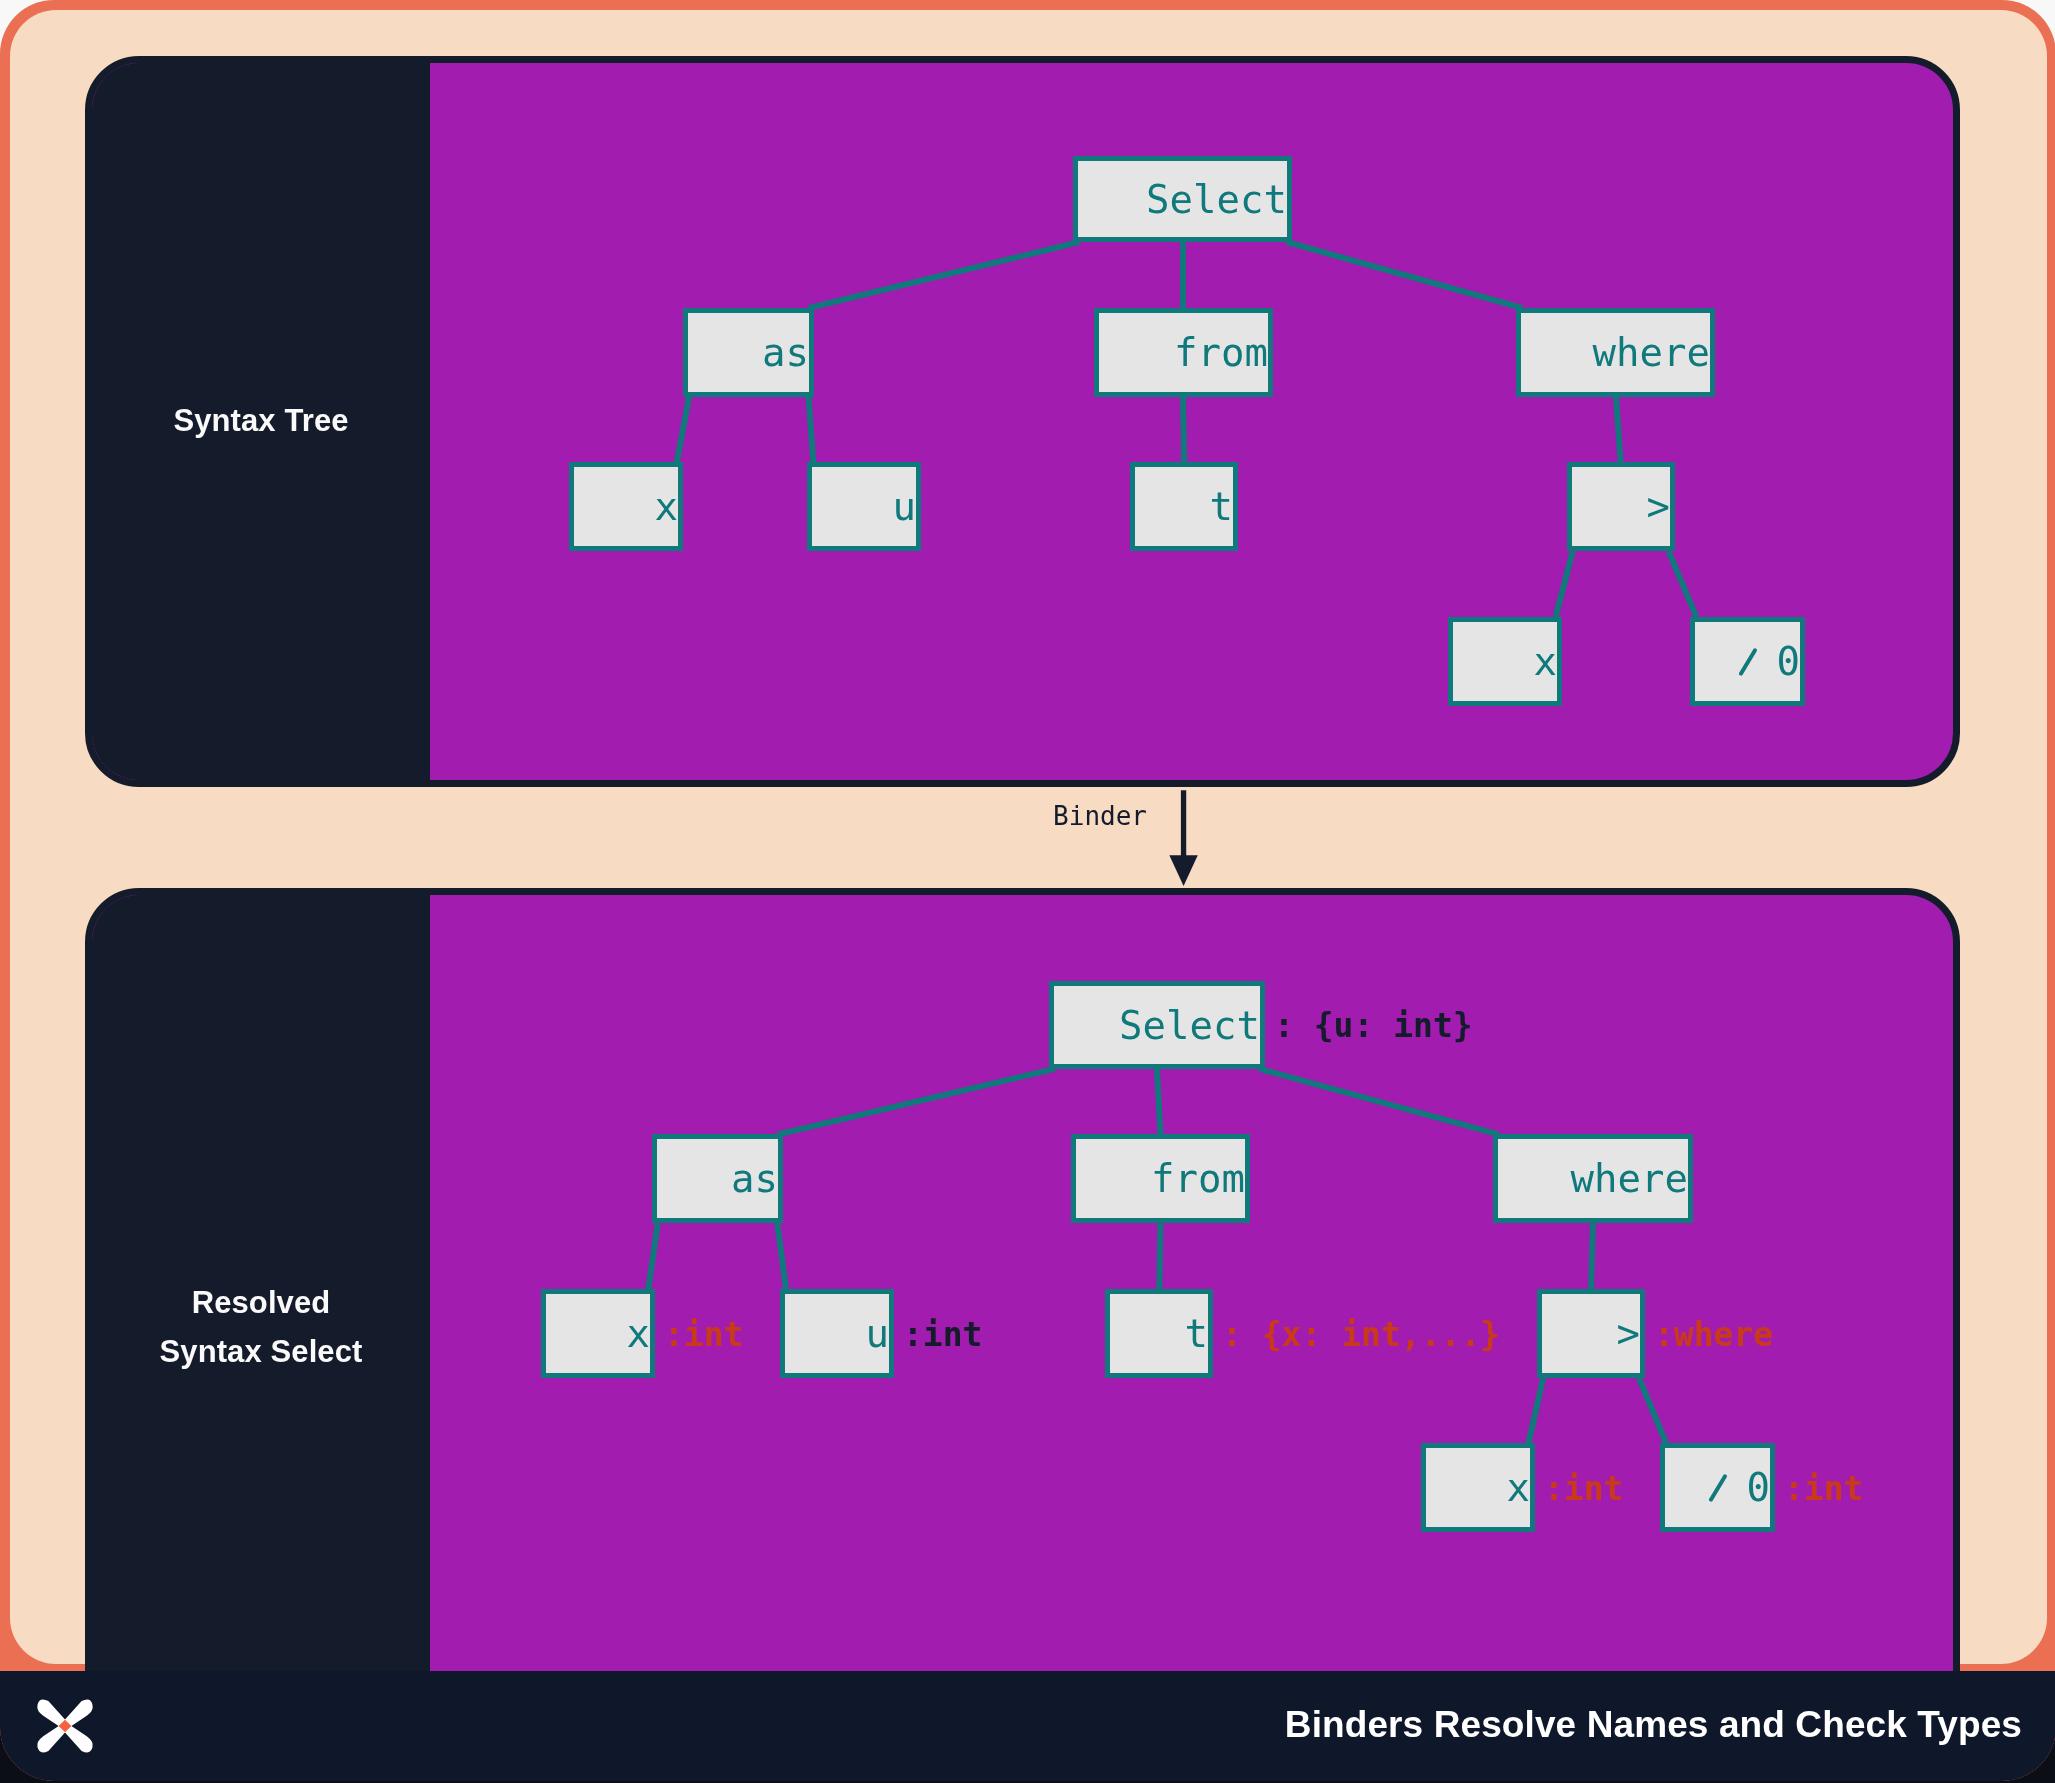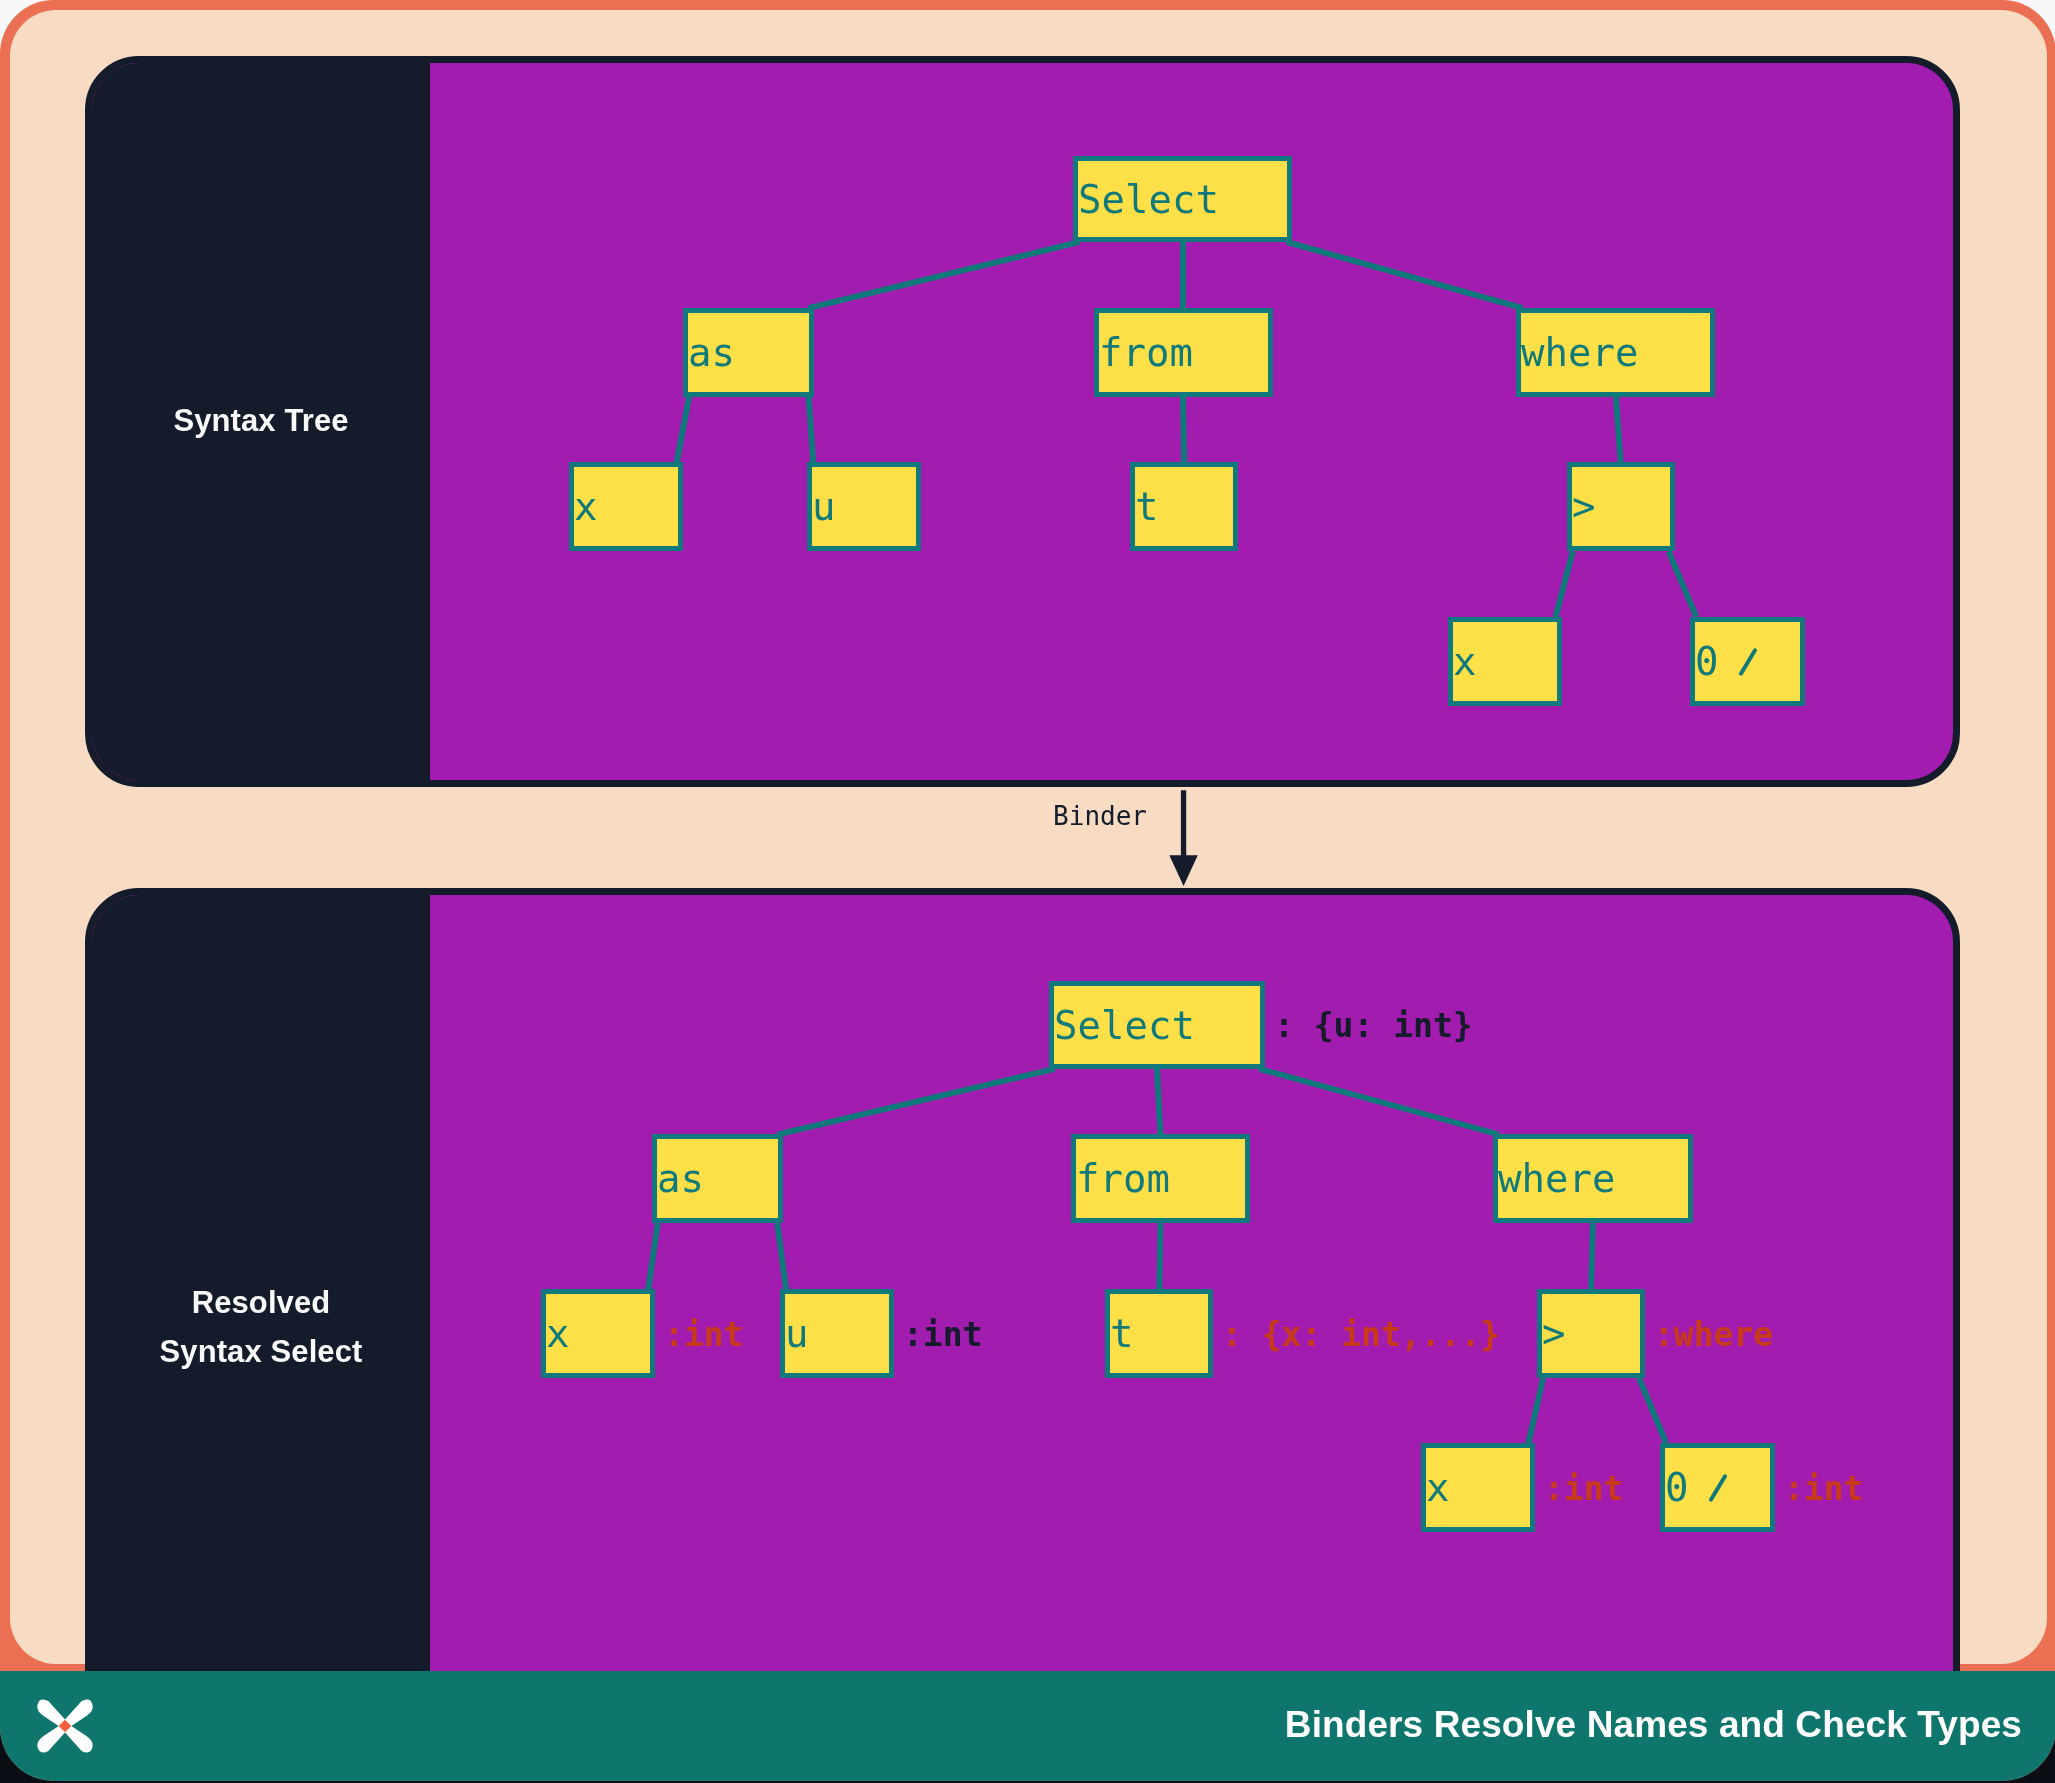--- a/index.html
+++ b/index.html
@@ -43,22 +43,22 @@
     text-align:center;
   }
   .sidebar-label{
     color:#fafafa;font-size:31px;font-weight:700;line-height:1.55;
     letter-spacing:0.1px;
   }
   .sidebar-label span{display:block;}
 
   
   .node{
-    position:absolute;background:#fde047;border:5.3px solid #10797b;
-    box-sizing:border-box;display:flex;align-items:center;justify-content:flex-start;
+    position:absolute;background:#e5e5e5;border:5.3px solid #10797b;
+    box-sizing:border-box;display:flex;align-items:center;justify-content:flex-end;
   }
   .node-label{
     font-family:"DejaVu Sans Mono", monospace;
     font-size:39px;color:#10797b;line-height:1;white-space:nowrap;
   }
   .zero-slash{
     position:absolute;left:50%;top:50%;width:4.1px;height:31px;
     background:#10797b;transform:translate(-50%,-50%) rotate(31deg);
     border-radius:1.8px;
   }
@@ -76,21 +76,21 @@
   
   .binder-label{
     position:absolute;left:828px;top:803px;width:319px;text-align:right;
     font-family:"DejaVu Sans Mono", monospace;font-size:26px;color:#141b2b;
     line-height:1;
   }
 
   
   .footer-bar{
     position:absolute;left:0;top:1671px;width:2056px;height:110px;
-    background:#0f766e;border-radius:0 0 54px 54px;
+    background:#0f172a;border-radius:0 0 54px 54px;
     display:flex;align-items:center;
   }
   .footer-logo{
     position:absolute;left:33px;top:50%;transform:translateY(-50%);
     width:64px;height:64px;
   }
   .footer-title{
     position:absolute;right:34px;top:50%;transform:translateY(-52%);
     margin:0;color:#ffffff;font-size:37px;font-weight:700;
     letter-spacing:0.1px;white-space:nowrap;

